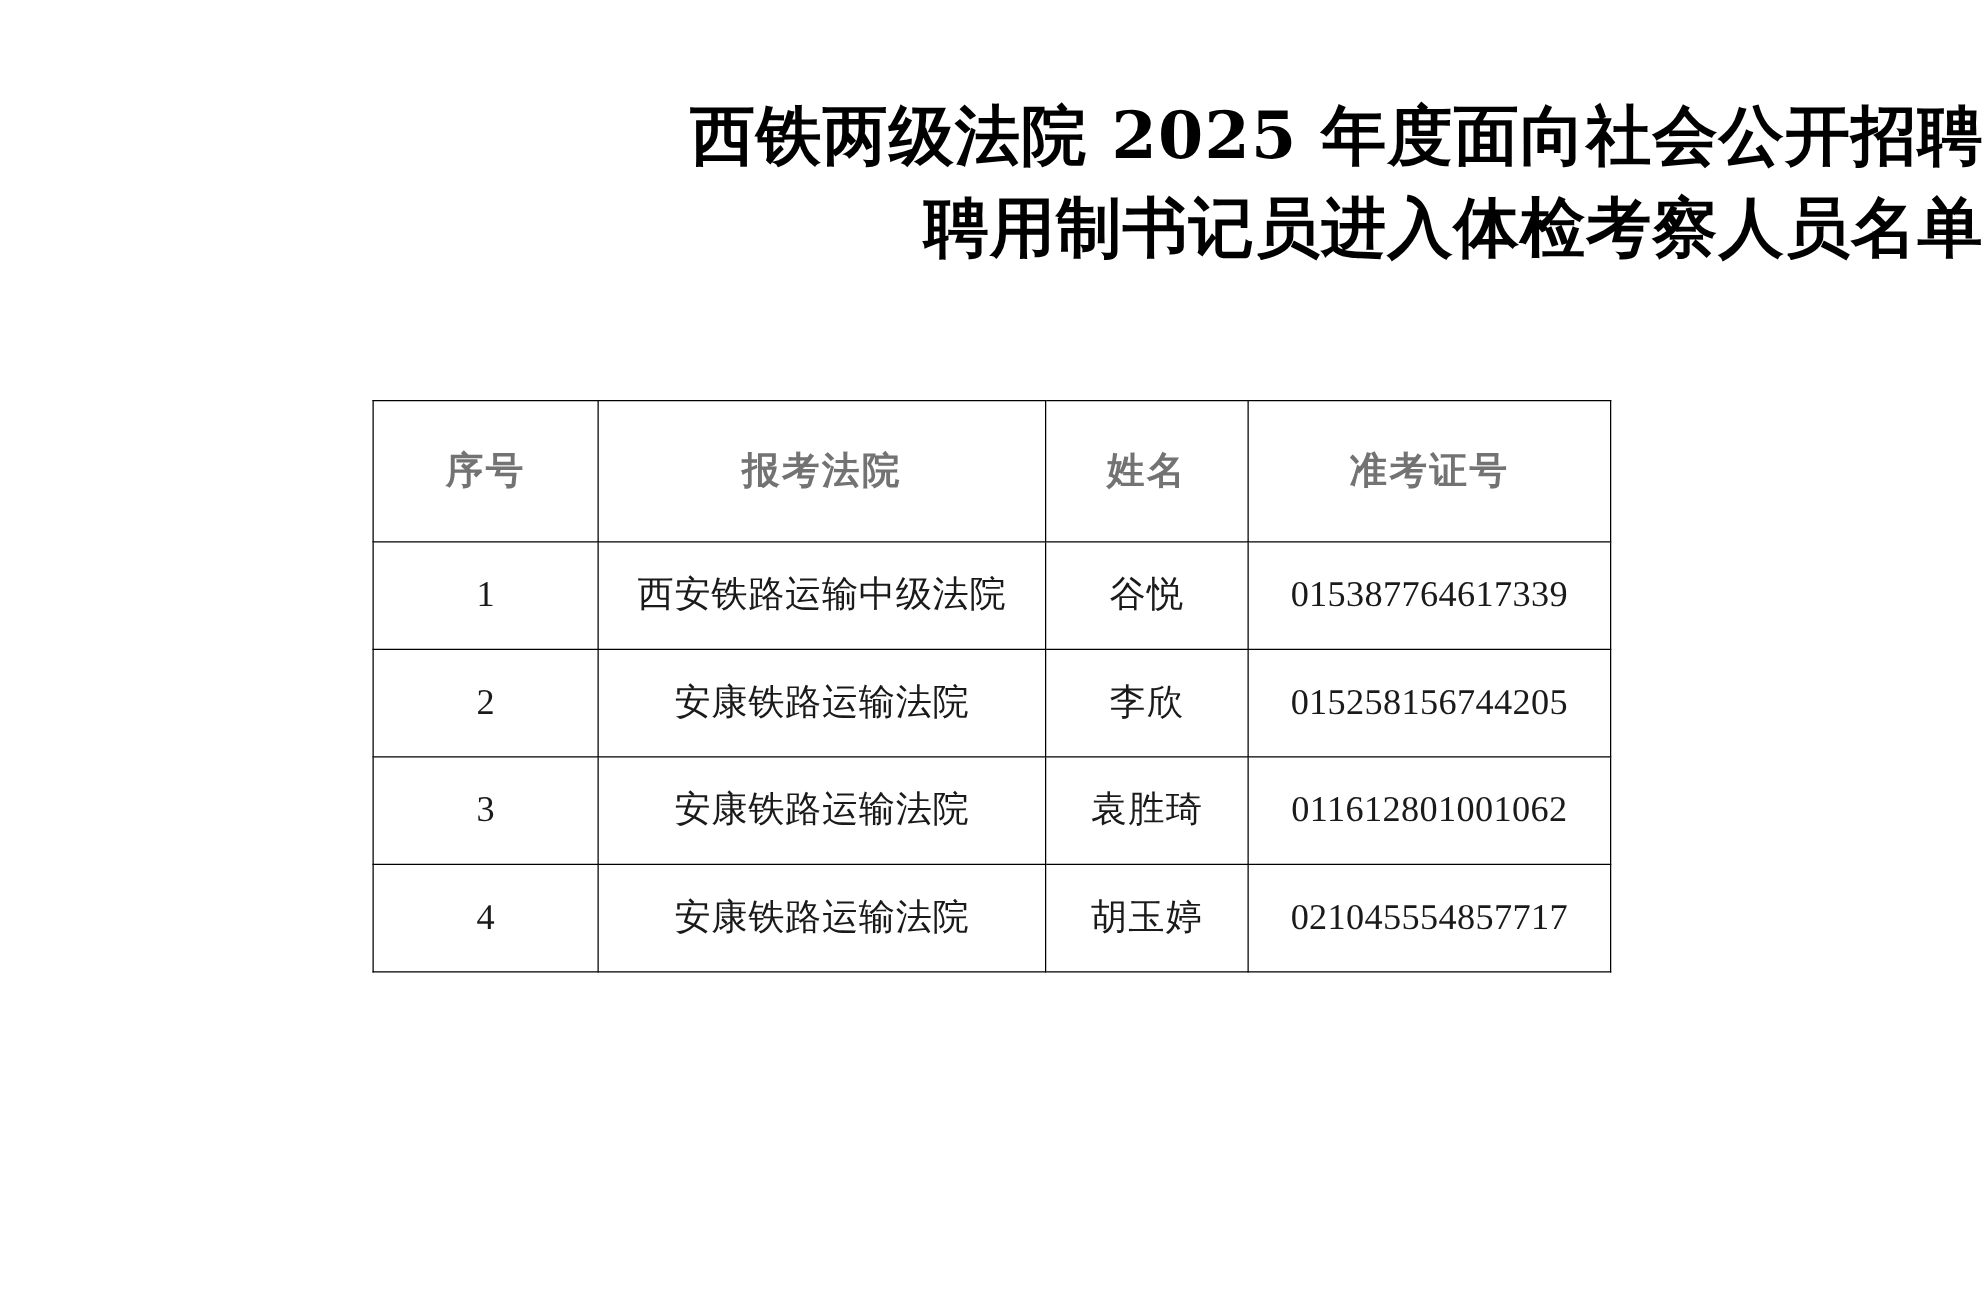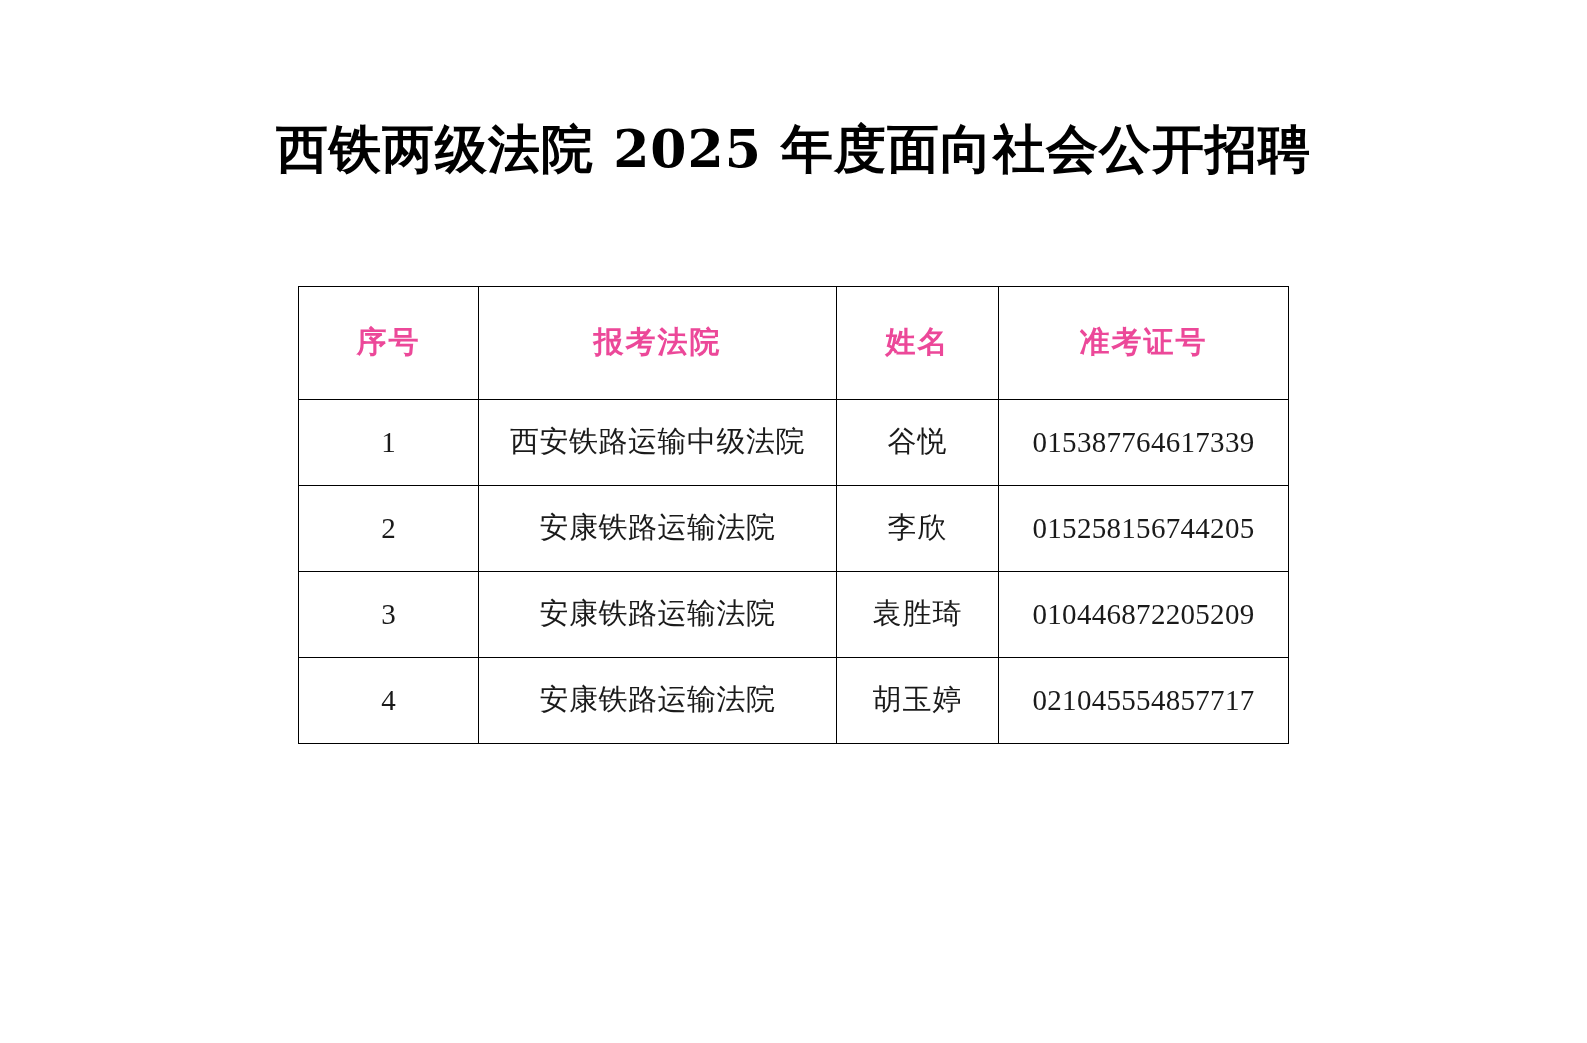--- a/index.html
+++ b/index.html
@@ -15,22 +15,22 @@
     overflow: hidden;
   }
   .page {
     position: relative;
     width: 1587px;
     height: 1043px;
     box-sizing: border-box;
   }
   .doc-title {
     margin: 0;
-    padding-top: 112px;
-    text-align: center;
+    padding-top: 72px;
+    text-align: right;
     font-family: "DejaVu Serif", "Liberation Serif", serif;
     font-weight: bold;
     font-size: 52px;
     line-height: 1.42;
     letter-spacing: 1px;
     color: #000;
   }
   .doc-title .line {
     display: block;
     white-space: nowrap;
@@ -52,21 +52,21 @@
     vertical-align: middle;
     font-family: "Liberation Serif", "DejaVu Serif", serif;
     font-size: 29px;
     color: #1a1a1a;
     padding: 0;
   }
   table.name-list thead th {
     height: 112px;
     font-weight: bold;
     font-size: 30px;
-    color: #ec4899;
+    color: #737373;
     letter-spacing: 2px;
   }
   table.name-list tbody td {
     height: 85px;
     font-weight: normal;
   }
   col.c-index { width: 180px; }
   col.c-court { width: 358px; }
   col.c-name  { width: 162px; }
   col.c-ticket{ width: 290px; }
@@ -75,20 +75,21 @@
   td.cell-name { font-size: 29px; letter-spacing: 1px; }
   td.cell-ticket { font-size: 29px; letter-spacing: 0.3px; }
 </style>
 </head>
 <body>
 
 <div class="page">
 
   <h1 class="doc-title">
     <span class="line">西铁两级法院 2025 年度面向社会公开招聘</span>
+    <span class="line">聘用制书记员进入体检考察人员名单</span>
   </h1>
 
   <div class="table-wrap">
     <table class="name-list">
       <colgroup>
         <col class="c-index">
         <col class="c-court">
         <col class="c-name">
         <col class="c-ticket">
       </colgroup>
@@ -110,21 +111,21 @@
         <tr>
           <td class="cell-index">2</td>
           <td class="cell-court">安康铁路运输法院</td>
           <td class="cell-name">李欣</td>
           <td class="cell-ticket">015258156744205</td>
         </tr>
         <tr>
           <td class="cell-index">3</td>
           <td class="cell-court">安康铁路运输法院</td>
           <td class="cell-name">袁胜琦</td>
-          <td class="cell-ticket">010446872205209</td>
+          <td class="cell-ticket">011612801001062</td>
         </tr>
         <tr>
           <td class="cell-index">4</td>
           <td class="cell-court">安康铁路运输法院</td>
           <td class="cell-name">胡玉婷</td>
           <td class="cell-ticket">021045554857717</td>
         </tr>
       </tbody>
     </table>
   </div>

